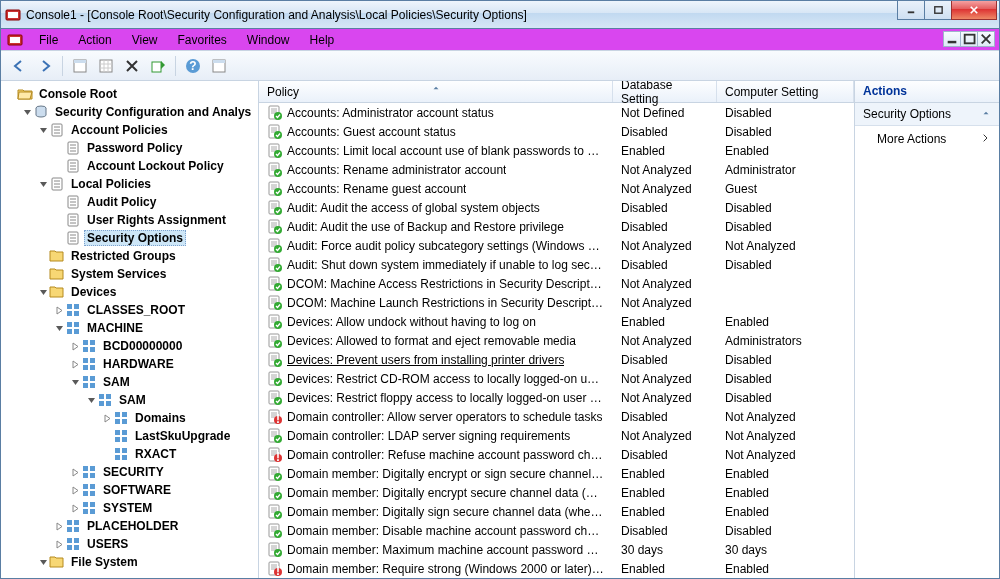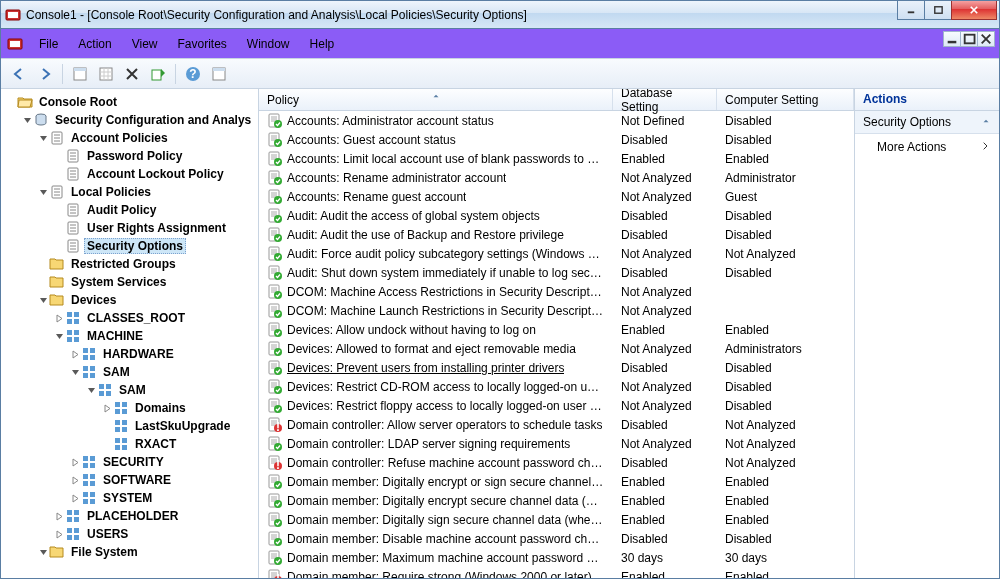--- a/index.html
+++ b/index.html
@@ -6,21 +6,21 @@
 body { width: 1000px; height: 579px; overflow: hidden; background: #fff; border: 1px solid #5a7ea3; }
 
 .titlebar { height: 28px; background: linear-gradient(to bottom, #eef5fc 0%, #d7e6f5 45%, #c1d9f0 46%, #d6e7f6 100%); display: flex; align-items: center; padding-left: 4px; border-bottom: 1px solid #5a7ea3; }
 .titlebar .app-icon { width: 16px; height: 16px; margin-right: 5px; }
 .titlebar .title-text { color: #000; flex: 1; white-space: nowrap; overflow: hidden; text-overflow: ellipsis; }
 .win-buttons { display: flex; height: 100%; }
 .win-btn { width: 28px; height: 19px; border: 1px solid #5a7ea3; border-top:none; margin-left: -1px; display:flex; align-items:center; justify-content:center; background:linear-gradient(to bottom,#e9f1fa,#cfe0f2); }
 .win-btn.close { width: 46px; background: linear-gradient(to bottom,#f5a0a0 0%,#e35b5b 45%,#d33 46%,#e86 100%); border-color:#9b3030; margin-right:2px; border-top-right-radius:0; }
 .win-btn svg { width:12px; height:12px; }
 
-.menubar { height: 30px; display:flex; align-items:center; padding-left:6px; gap:4px; background:#8b5cf6; border-bottom:1px solid #c8d4e2; position:relative;}
+.menubar { height: 22px; display:flex; align-items:center; padding-left:6px; gap:4px; background:#d946ef; border-bottom:1px solid #c8d4e2; position:relative;}
 .menubar .menu-item { padding:2px 8px; cursor:default; }
 .menubar .mini-buttons { position:absolute; right:4px; top:2px; display:flex; gap:0;}
 .menubar .mini-buttons .mini-btn { width:18px; height:16px; border:1px solid #9fb4cc; margin-left:-1px; display:flex; align-items:center; justify-content:center; background:linear-gradient(#f7fbff,#dde9f5); }
 
 .toolbar { height: 30px; display:flex; align-items:center; padding-left:6px; gap:2px; background:linear-gradient(#f8fbfe,#e7eef7); border-bottom:1px solid #c8d4e2;}
 .tool-btn { width:24px; height:24px; display:flex; align-items:center; justify-content:center; border:1px solid transparent; }
 .tool-sep { width:1px; height:20px; background:#c8d4e2; margin:0 3px; }
 
 .main { display:flex; height: calc(579px - 28px - 22px - 30px); }
 .tree-pane { width: 258px; border-right:1px solid #c8d4e2; overflow:auto; padding:4px 0; }
@@ -460,20 +460,36 @@
             <span class="twisty">
               <svg viewBox="0 0 9 9">
                 <use href="#twisty-closed"></use>
               </svg>
             </span>
             <span class="tree-icon">
               <svg viewBox="0 0 16 16" width="16" height="16">
                 <use href="#reg-icon"></use>
               </svg>
             </span>
+            <span class="label">BCD00000000</span>
+          </div>
+        </li>
+        <li>
+          <div class="tree-row">
+            <span class="indent" style="width: 68px;"></span>
+            <span class="twisty">
+              <svg viewBox="0 0 9 9">
+                <use href="#twisty-closed"></use>
+              </svg>
+            </span>
+            <span class="tree-icon">
+              <svg viewBox="0 0 16 16" width="16" height="16">
+                <use href="#reg-icon"></use>
+              </svg>
+            </span>
             <span class="label">HARDWARE</span>
           </div>
         </li>
         <li>
           <div class="tree-row">
             <span class="indent" style="width: 68px;"></span>
             <span class="twisty">
               <svg viewBox="0 0 9 9">
                 <use href="#twisty-open"></use>
               </svg>

